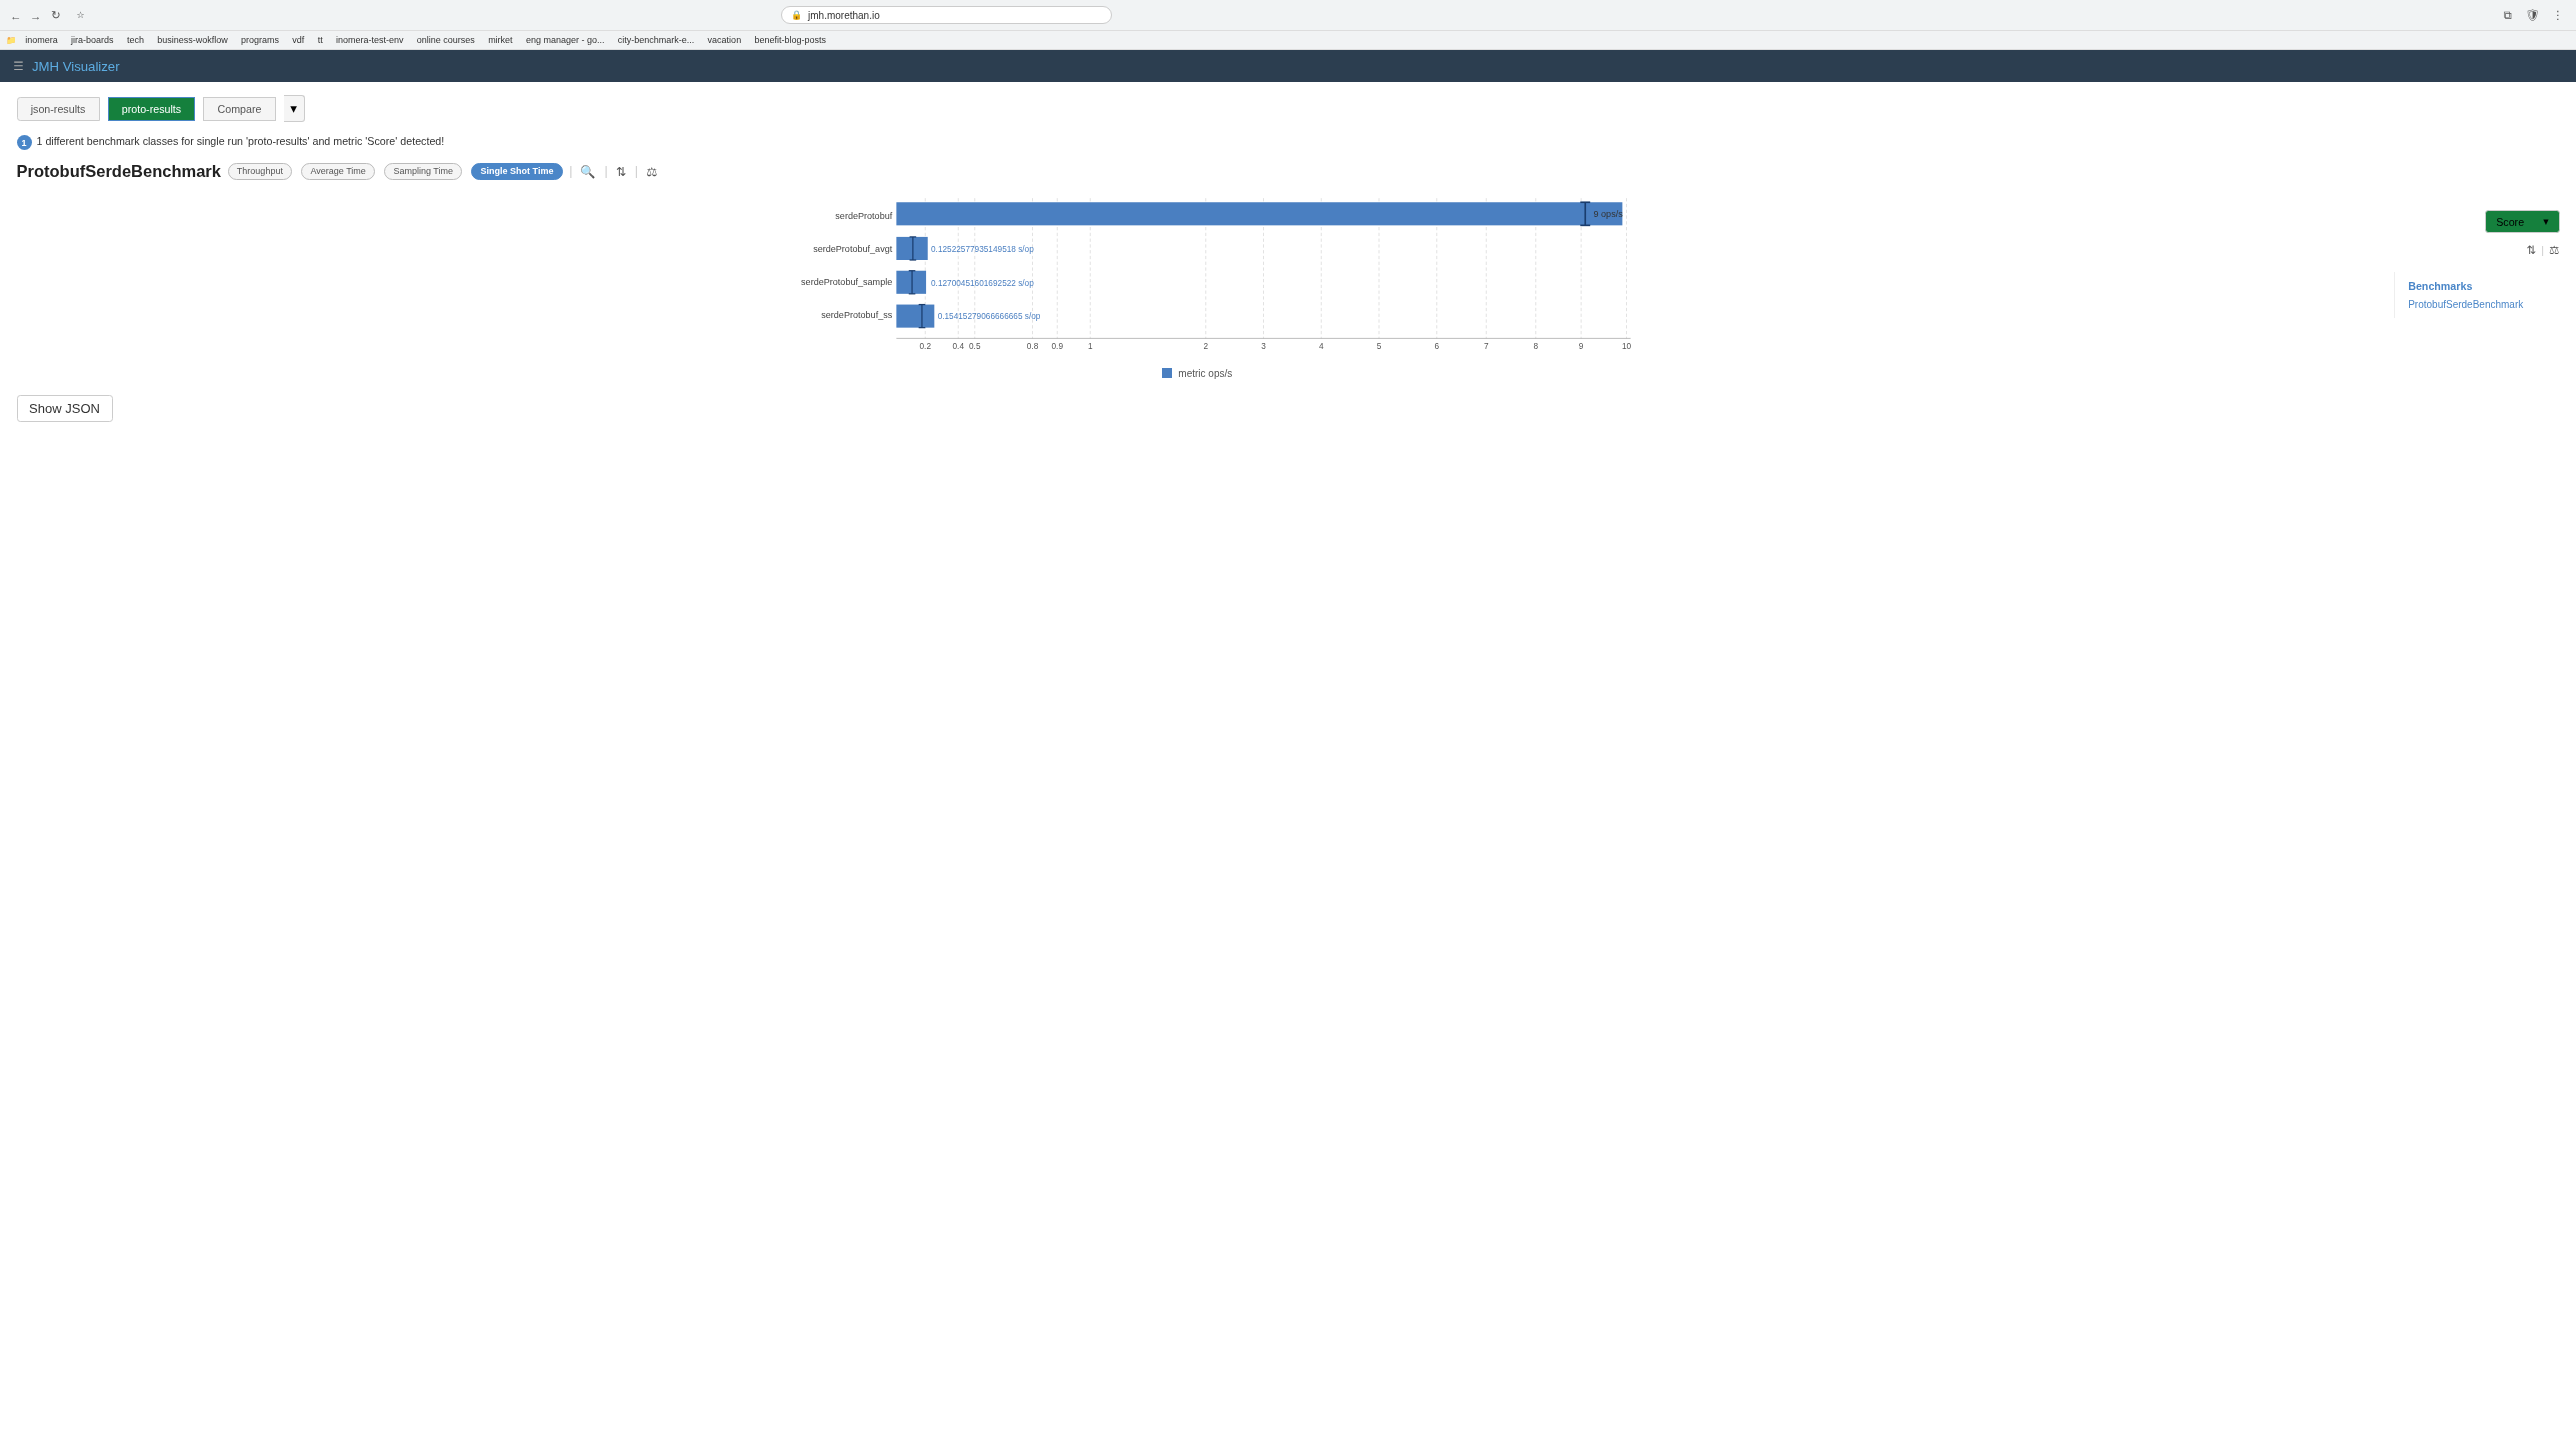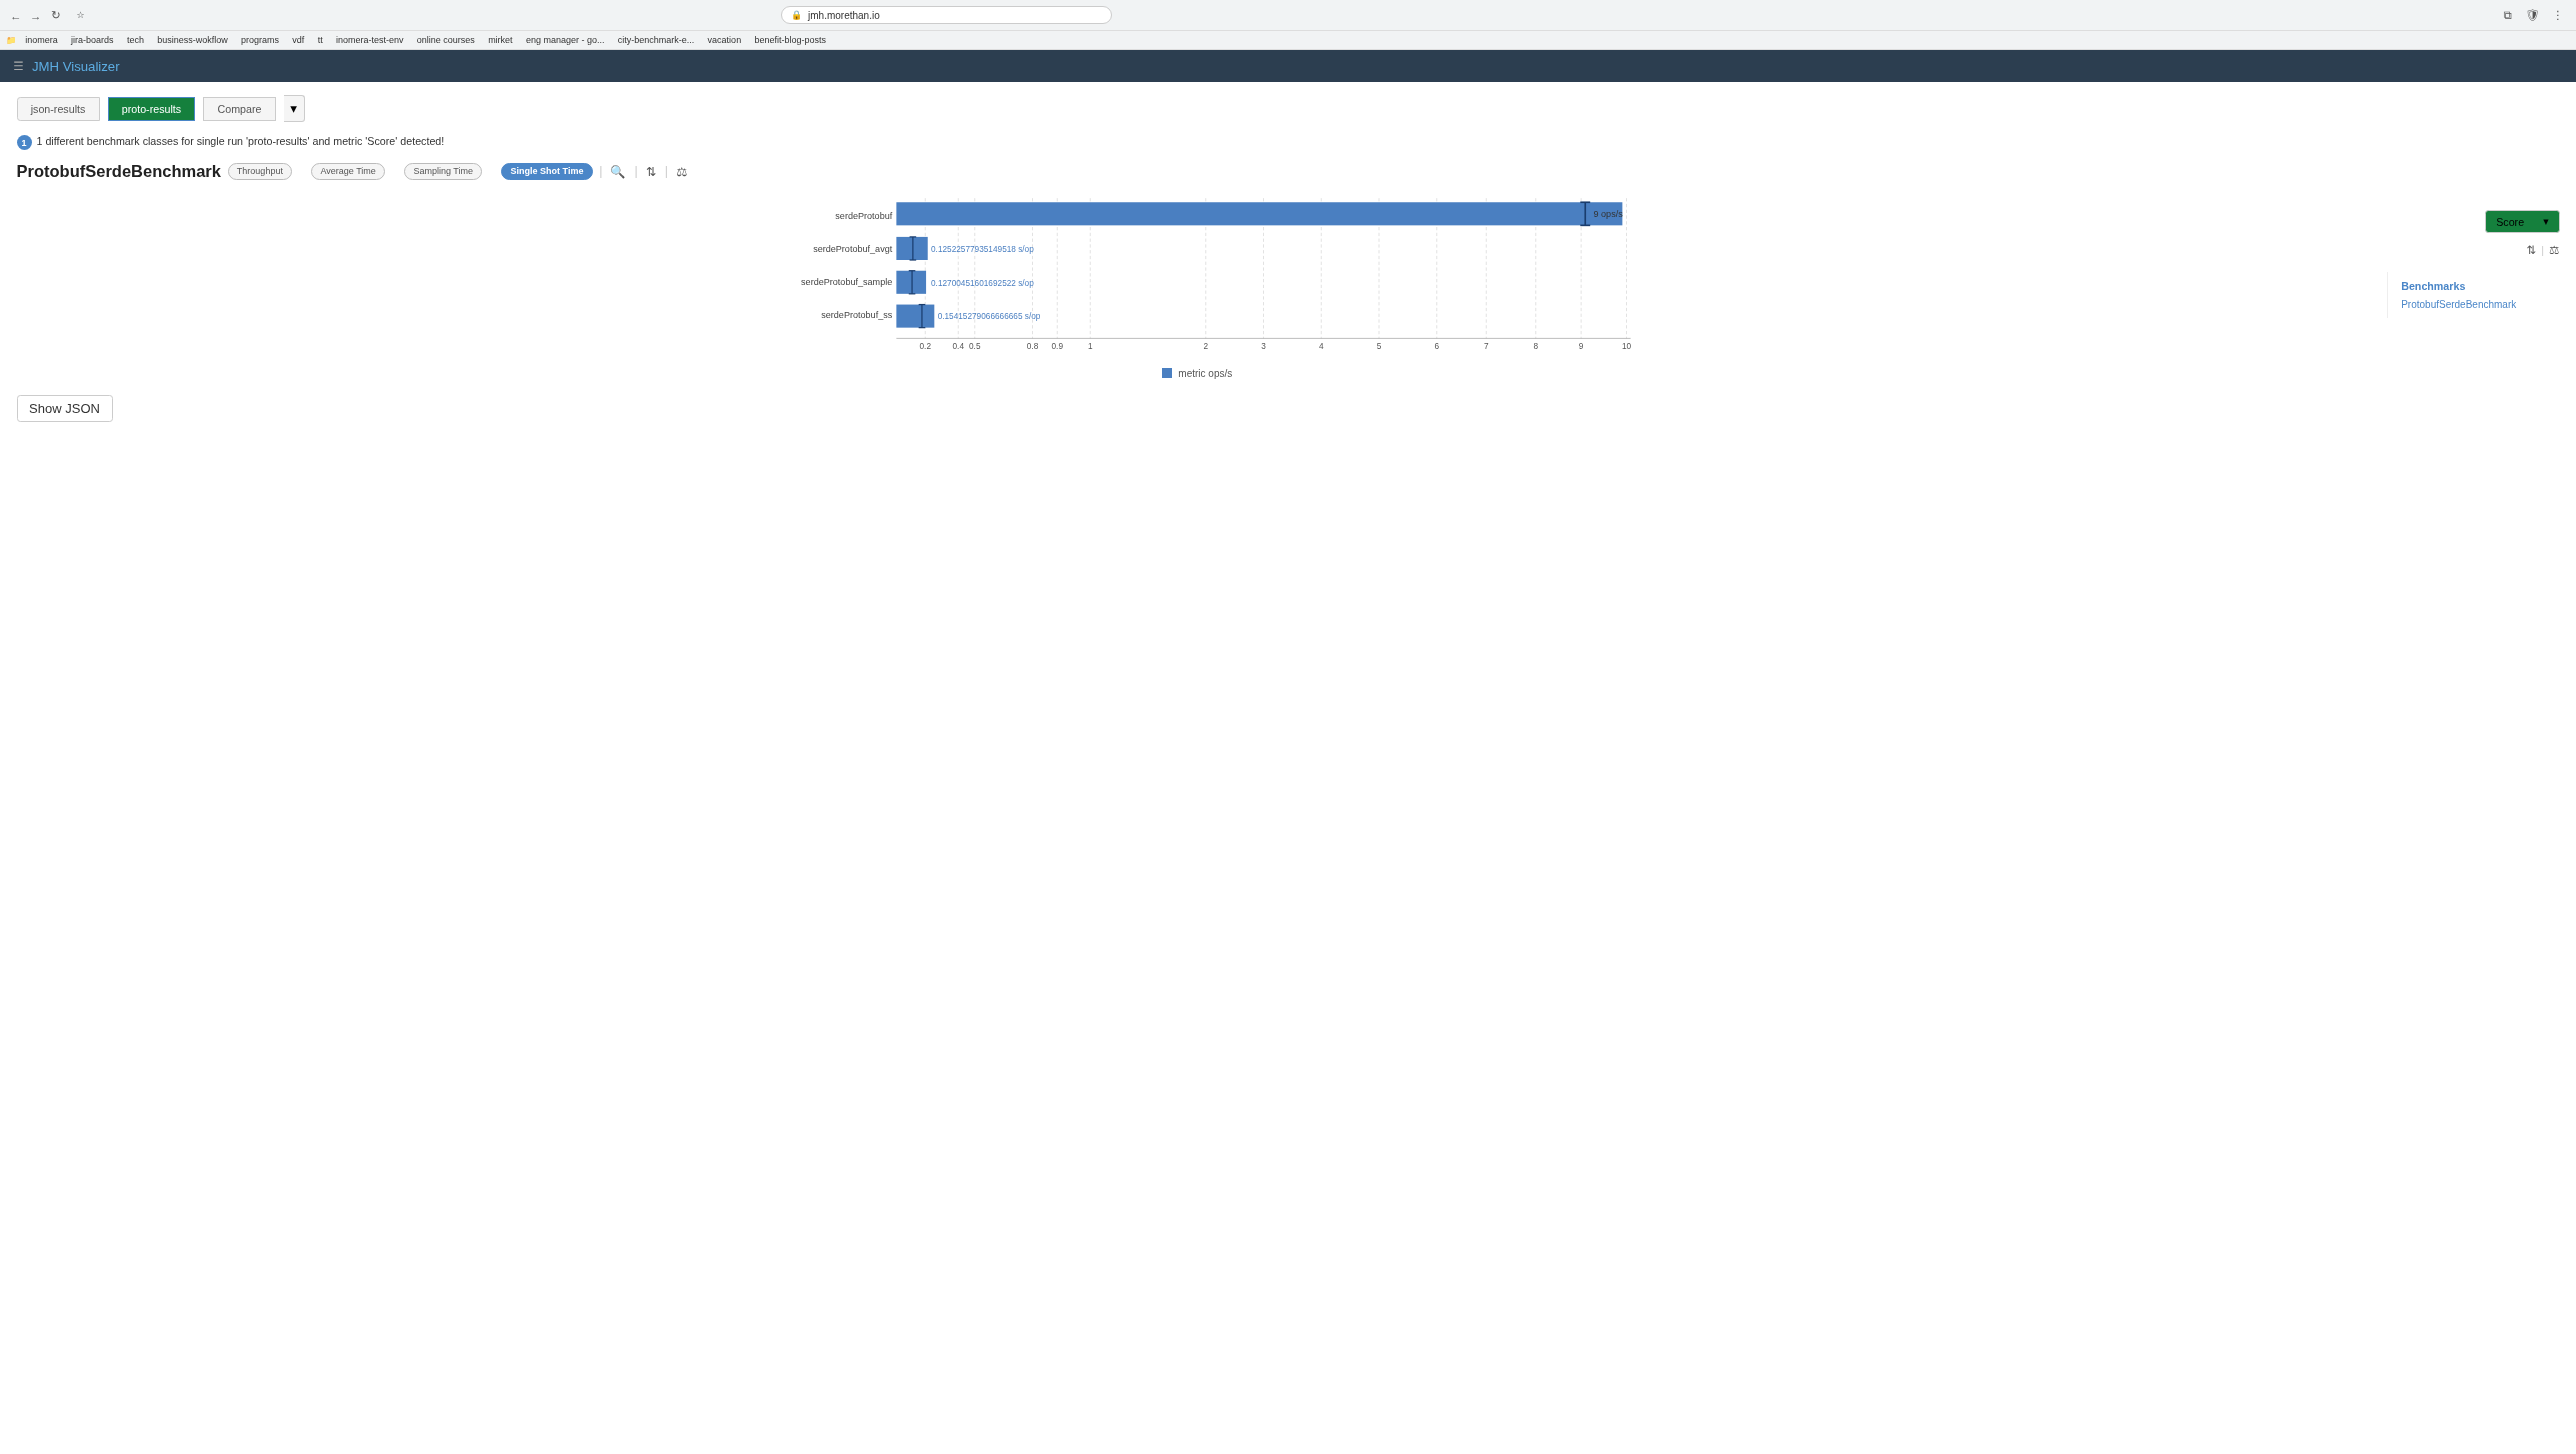--- a/index.html
+++ b/index.html
@@ -37,41 +37,41 @@
     .info-message { display: flex; align-items: flex-start; gap: 5px; margin-bottom: 11.6px; font-size: 10.7px; color: #333; }
     .info-badge { background: #4a86c8; color: #fff; border-radius: 50%; width: 15px; height: 15px; display: flex; align-items: center; justify-content: center; font-size: 9px; font-weight: bold; flex-shrink: 0; }
 
     
     .score-dropdown { position: absolute; right: 16.5px; top: 128px; }
     .score-btn { padding: 4.1px 10px; border: 0.8px solid #ccc; background: #15803d; border-radius: 3.3px; cursor: pointer; font-size: 10.7px; display: flex; align-items: center; gap: 19px; }
 
     
     .benchmark-header { display: flex; align-items: center; gap: 6.6px; margin-bottom: 13.2px; flex-wrap: wrap; }
     .benchmark-title { font-size: 16.5px; font-weight: 600; color: #222; }
-    .mode-tabs { display: flex; gap: 19px; flex-wrap: wrap; }
+    .mode-tabs { display: flex; gap: 9px; flex-wrap: wrap; }
     .mode-tab { padding: 2.5px 8.3px; border: 0.8px solid #bbb; border-radius: 10px; font-size: 9px; cursor: pointer; background: #f5f5f5; color: #555; }
     .mode-tab.active { background: #4a86c8; color: #fff; border-color: #4a86c8; font-weight: bold; }
     .header-icons { display: flex; align-items: center; gap: 5px; color: #555; font-size: 12.4px; }
     .header-icon-btn { cursor: pointer; padding: 1.7px 3.3px; }
     .header-separator { color: #ccc; }
 
     
     .right-toolbar { position: absolute; right: 16.5px; top: 161px; display: flex; align-items: center; gap: 5px; }
     .rt-icon { cursor: pointer; font-size: 11.6px; color: #555; }
 
     
     .chart-container { position: relative; margin-left: 0; }
 
     
     .chart-legend { display: flex; justify-content: center; gap: 6.6px; margin-top: 6.6px; align-items: center; }
     .legend-color { width: 10px; height: 10px; background: #4a7fc1; display: inline-block; }
     .legend-text { font-size: 10px; color: #555; }
 
     
-    .sidebar { position: absolute; right: 10px; top: 190px; width: 179px; padding: 8.3px 13.2px; border-left: 0.8px solid #eee; }
+    .sidebar { position: absolute; right: 3px; top: 190px; width: 179px; padding: 8.3px 13.2px; border-left: 0.8px solid #eee; }
     .sidebar-title { font-size: 10.7px; font-weight: 600; color: #4a86c8; margin-bottom: 6.6px; }
     .sidebar-link { font-size: 10px; color: #4a86c8; cursor: pointer; }
 
     
     .show-json-btn { margin-top: 16.5px; padding: 5px 11.6px; border: 0.8px solid #ccc; background: #fff; border-radius: 3.3px; cursor: pointer; font-size: 13px; color: #333; }
 
     
     .page-wrapper { position: relative; }
   </style>
 </head>

